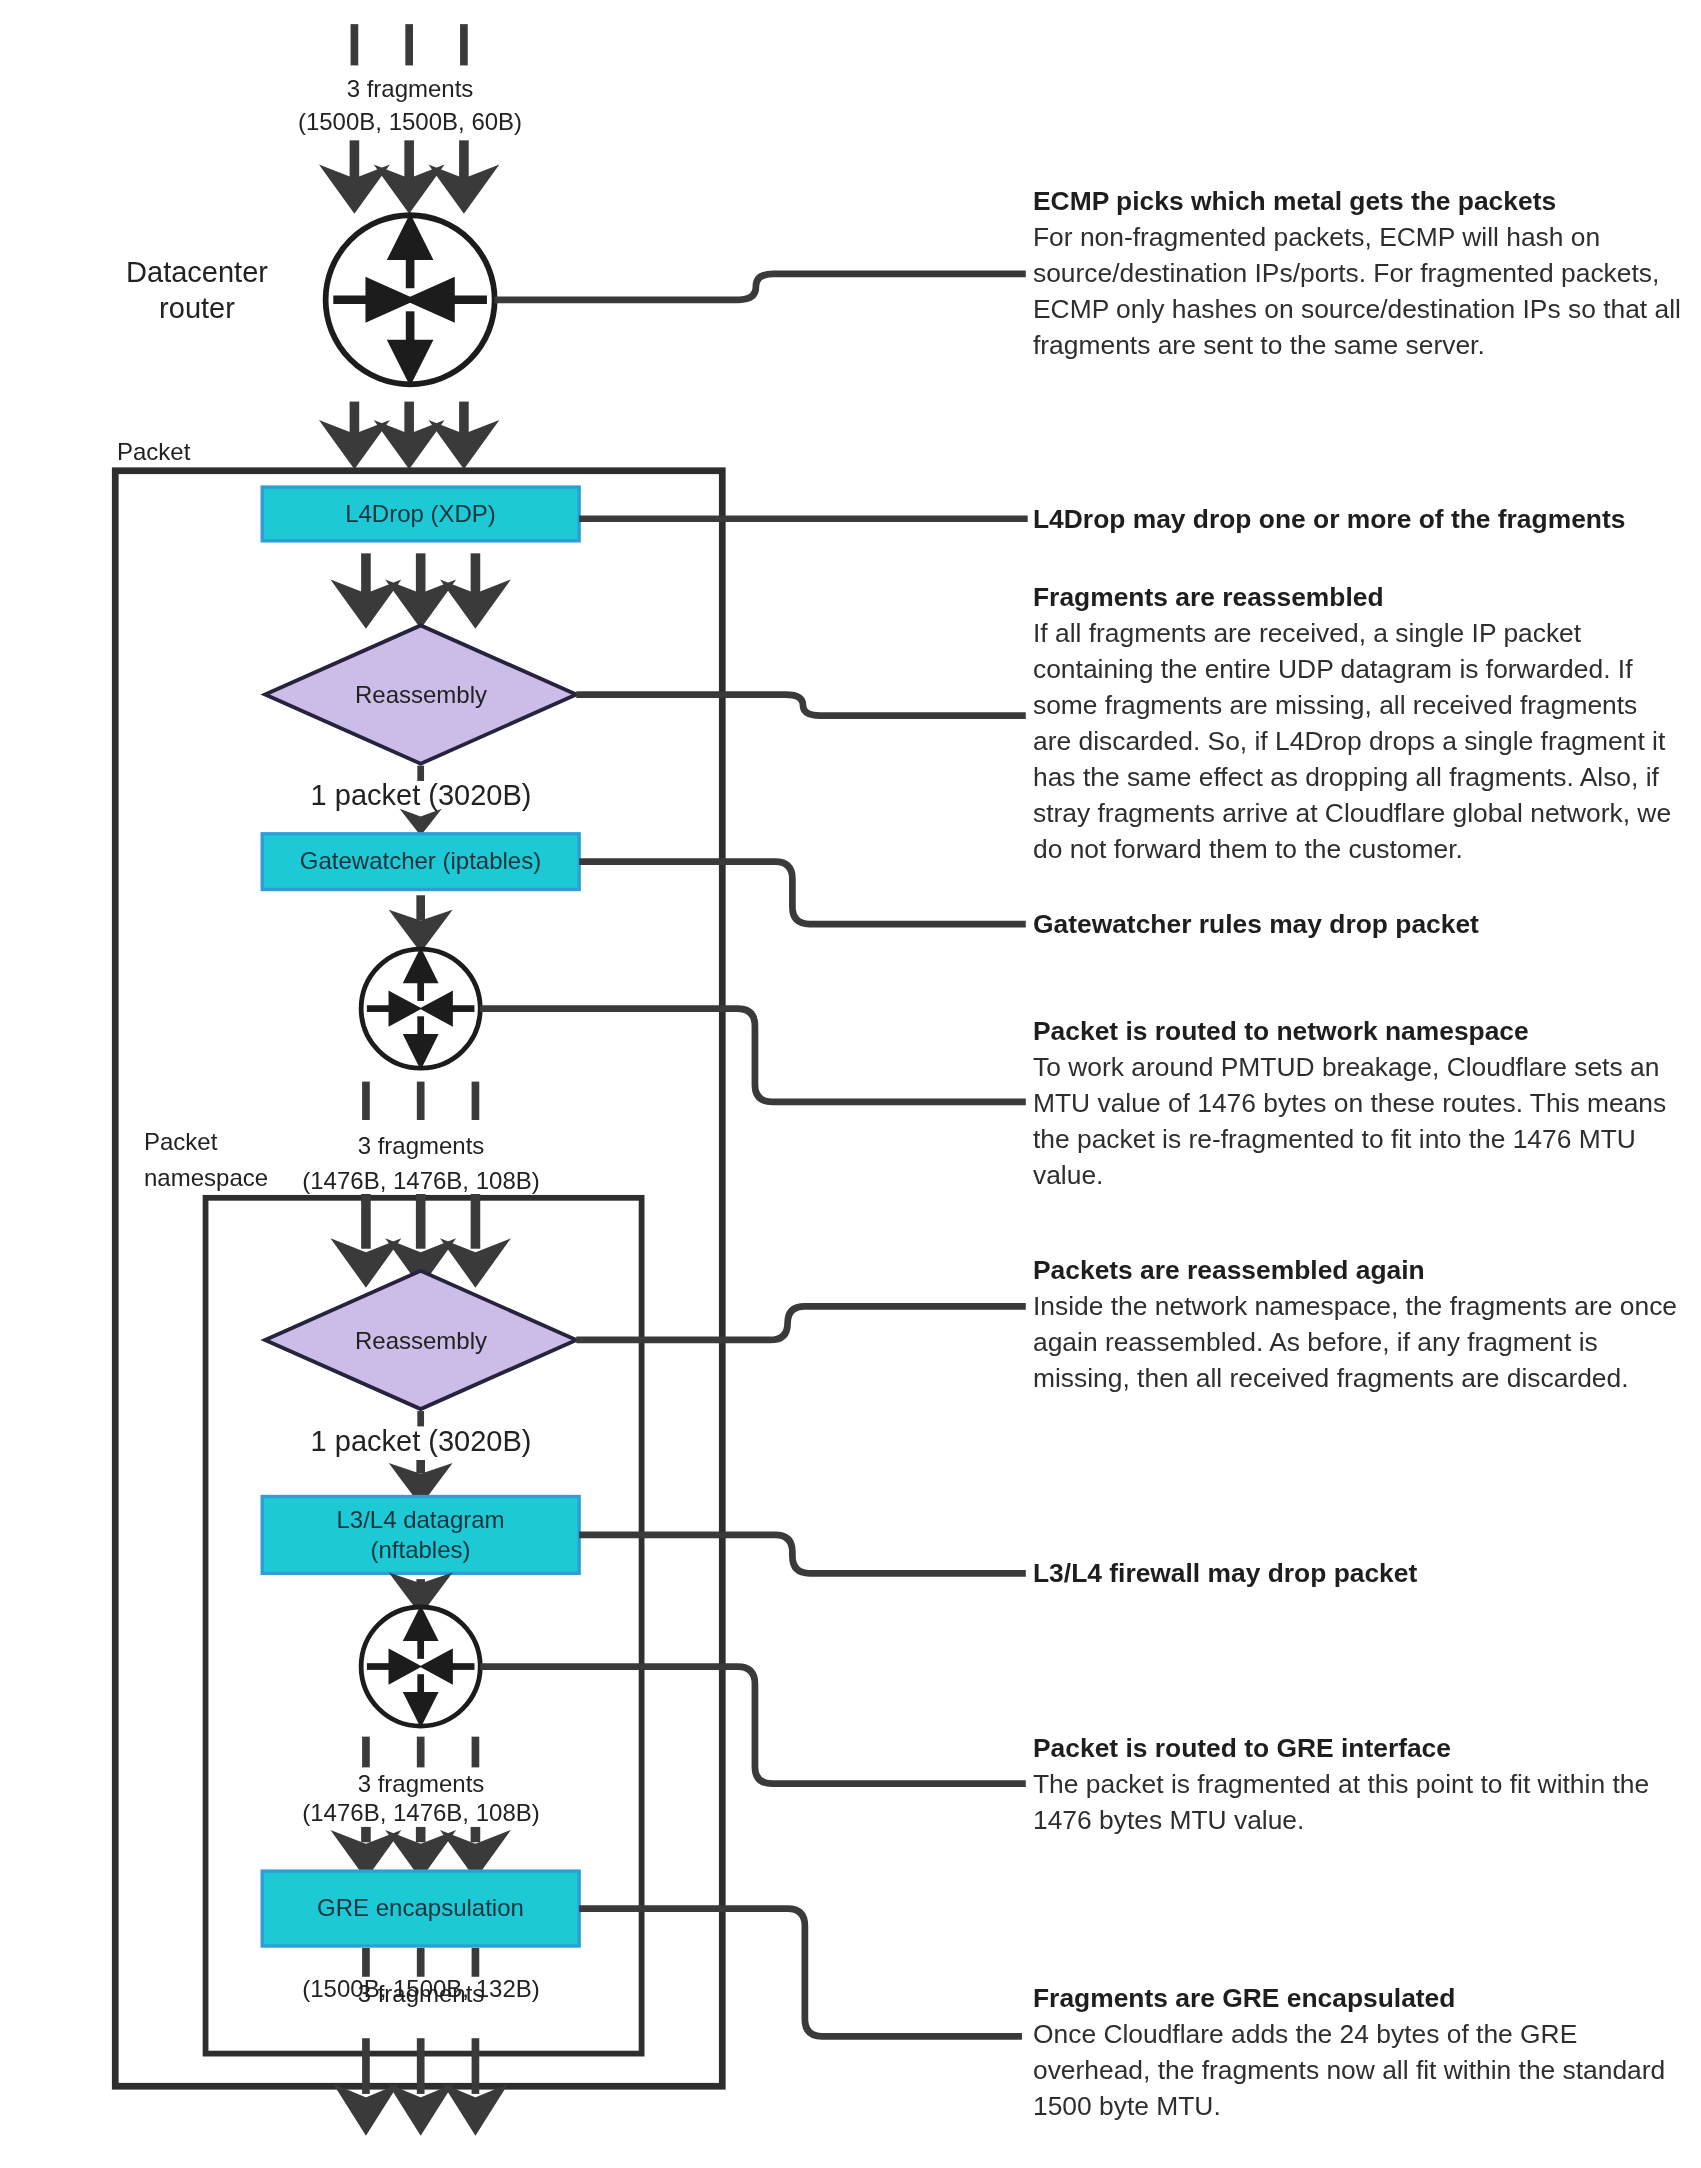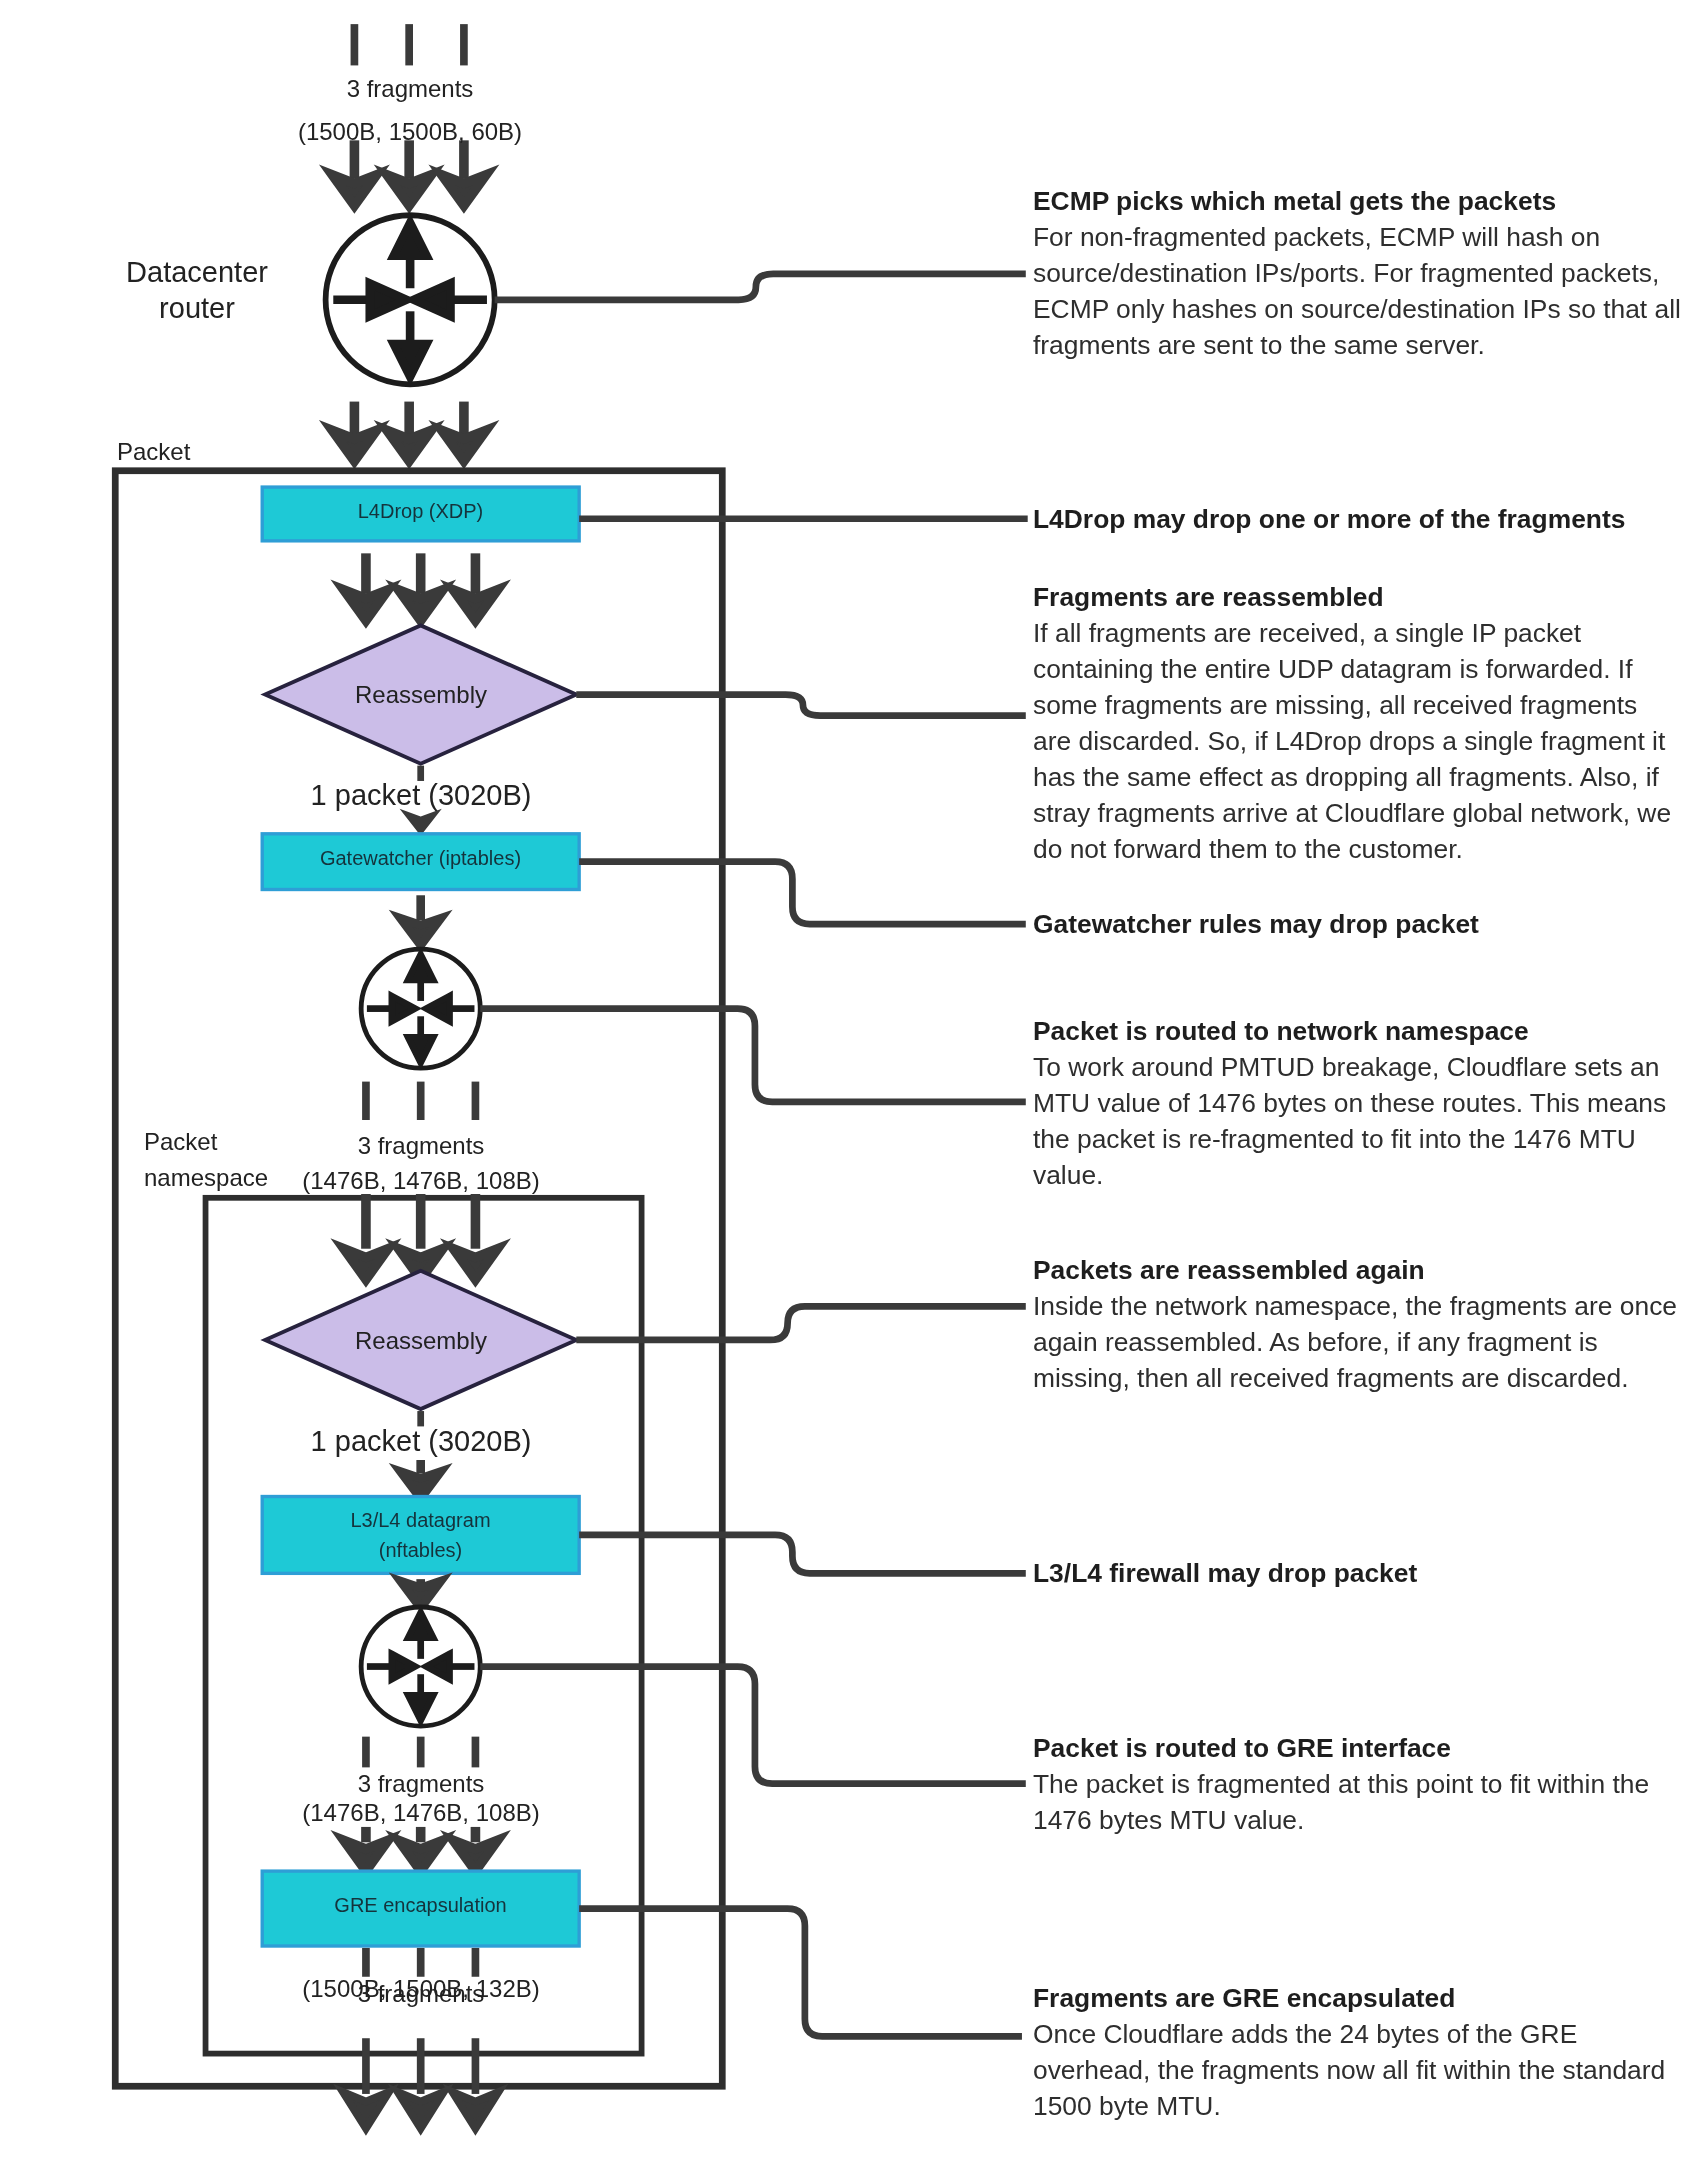--- a/index.html
+++ b/index.html
@@ -2,21 +2,21 @@
 <html><head>
 <meta charset="utf-8">
 <style>
   html,body{margin:0;padding:0;background:#ffffff;}
   #canvas{position:relative;width:1701px;height:2168px;background:#ffffff;
           font-family:"Liberation Sans", sans-serif;color:#232323;overflow:hidden;}
   #shapes{position:absolute;left:0;top:0;}
   .lbl{position:absolute;white-space:pre-line;line-height:33px;font-size:24px;color:#222222;}
   .ctr{transform:translateX(-50%);text-align:center;}
   .big{font-size:29px;line-height:36px;}
-  .boxlbl{position:absolute;left:262px;width:317px;text-align:center;font-size:20px;
+  .boxlbl{position:absolute;left:262px;width:317px;text-align:center;font-size:24px;
           color:#15333c;white-space:pre-line;}
   .ann{position:absolute;left:1033px;width:672px;}
   .ann h3{margin:0;font-size:26.4px;line-height:36px;font-weight:700;color:#1e1e1e;}
   .ann p{margin:0;font-size:26.4px;line-height:36px;color:#2e2e2e;white-space:pre-line;}
 </style>
 </head>
 <body>
 
 <div id="canvas">
 
@@ -184,21 +184,21 @@
     <path d="M 603 897 H 807 Q 825 897 825 915 V 944 Q 825 962 843 962 H 1068"></path>
     <path d="M 500 1050 H 768 Q 786 1050 786 1068 V 1129 Q 786 1147 804 1147 H 1068"></path>
     <path d="M 600 1395 H 802 Q 820 1395 820 1377.5 Q 820 1360 838 1360 H 1068"></path>
     <path d="M 603 1598 H 807 Q 825 1598 825 1616 V 1620 Q 825 1638 843 1638 H 1068"></path>
     <path d="M 500 1735 H 768 Q 786 1735 786 1753 V 1839 Q 786 1857 804 1857 H 1068"></path>
     <path d="M 603 1987 H 820 Q 838 1987 838 2005 V 2102 Q 838 2120 856 2120 H 1064"></path>
   </g>
 </svg>
 
 <div class="lbl ctr" style="left:410px;top:72px">3 fragments</div>
-<div class="lbl ctr" style="left:410px;top:115px">(1500B, 1500B, 60B)</div>
+<div class="lbl ctr" style="left:410px;top:105px">(1500B, 1500B, 60B)</div>
 <div class="lbl ctr big" style="left:197px;top:254px">Datacenter
 router</div>
 <div class="lbl" style="left:117px;top:435px">Packet</div>
 <div class="boxlbl" style="top:500px">L4Drop (XDP)</div>
 <div class="lbl ctr" style="left:421px;top:678px">Reassembly</div>
 <div class="lbl ctr big" style="left:421px;top:777px">1 packet (3020B)</div>
 <div class="boxlbl" style="top:847px">Gatewatcher (iptables)</div>
 <div class="lbl ctr" style="left:421px;top:1129px">3 fragments</div>
 <div class="lbl ctr" style="left:421px;top:1164px">(1476B, 1476B, 108B)</div>
 <div class="lbl" style="left:144px;top:1124px;line-height:36px">Packet

